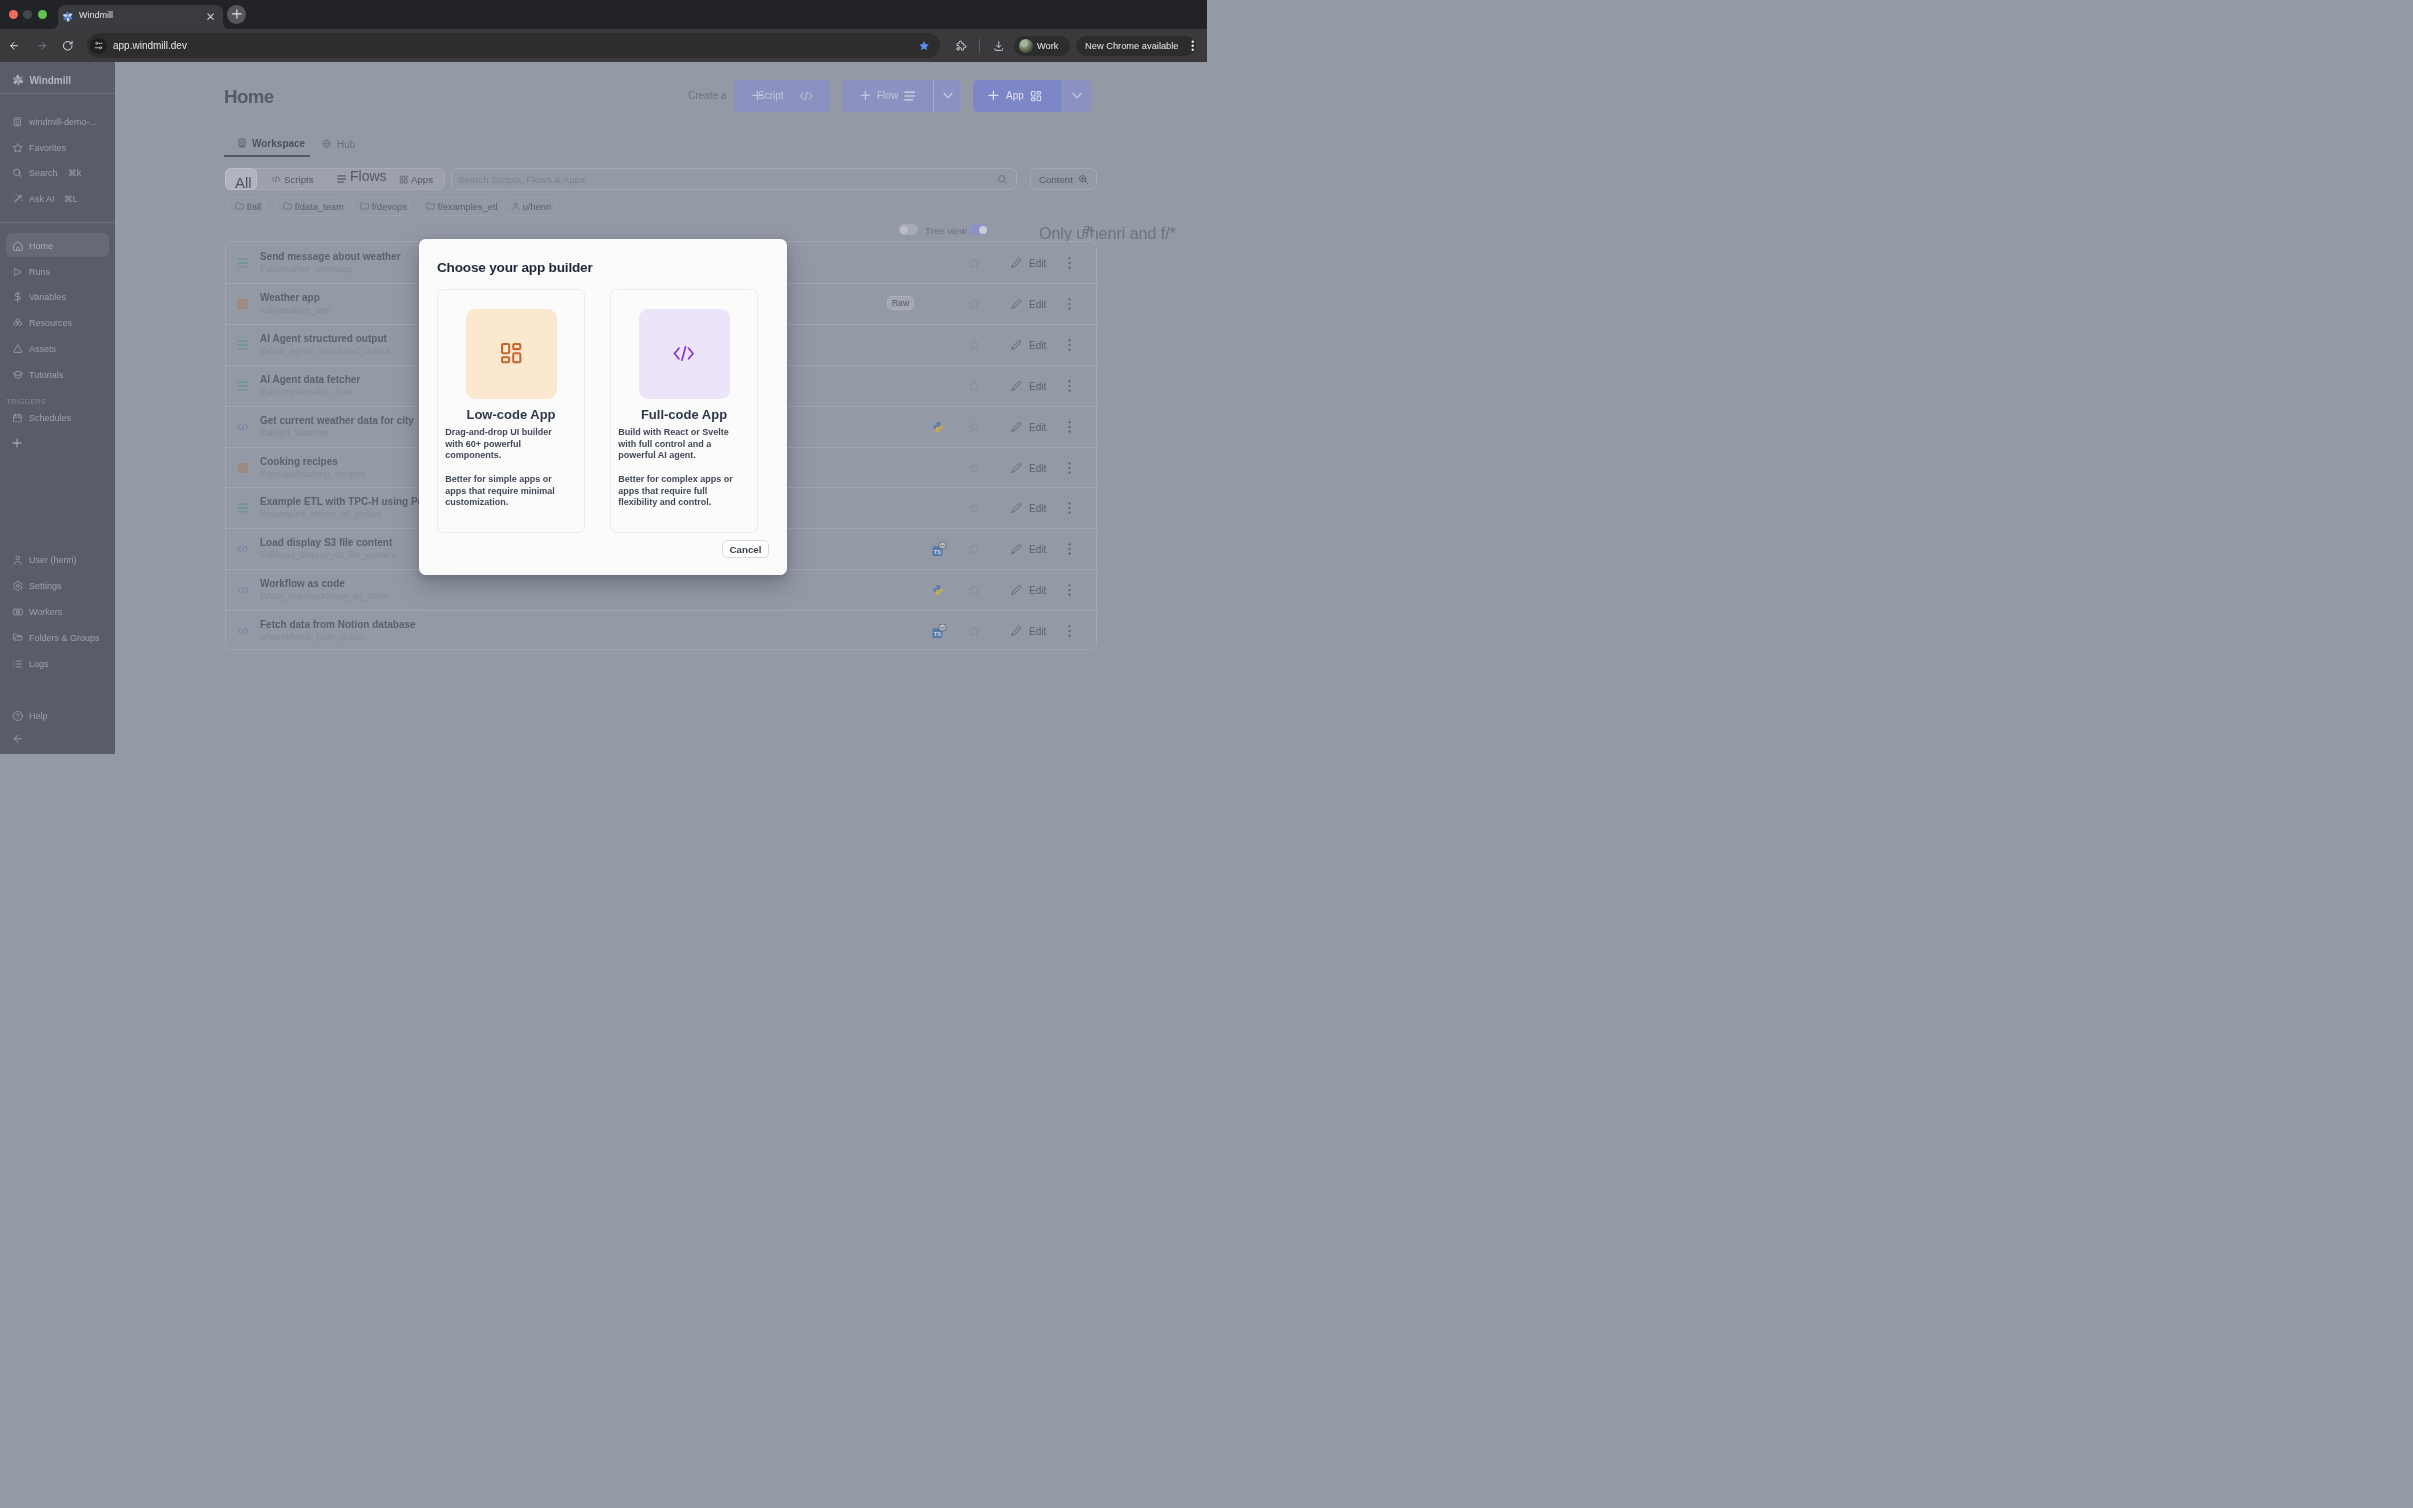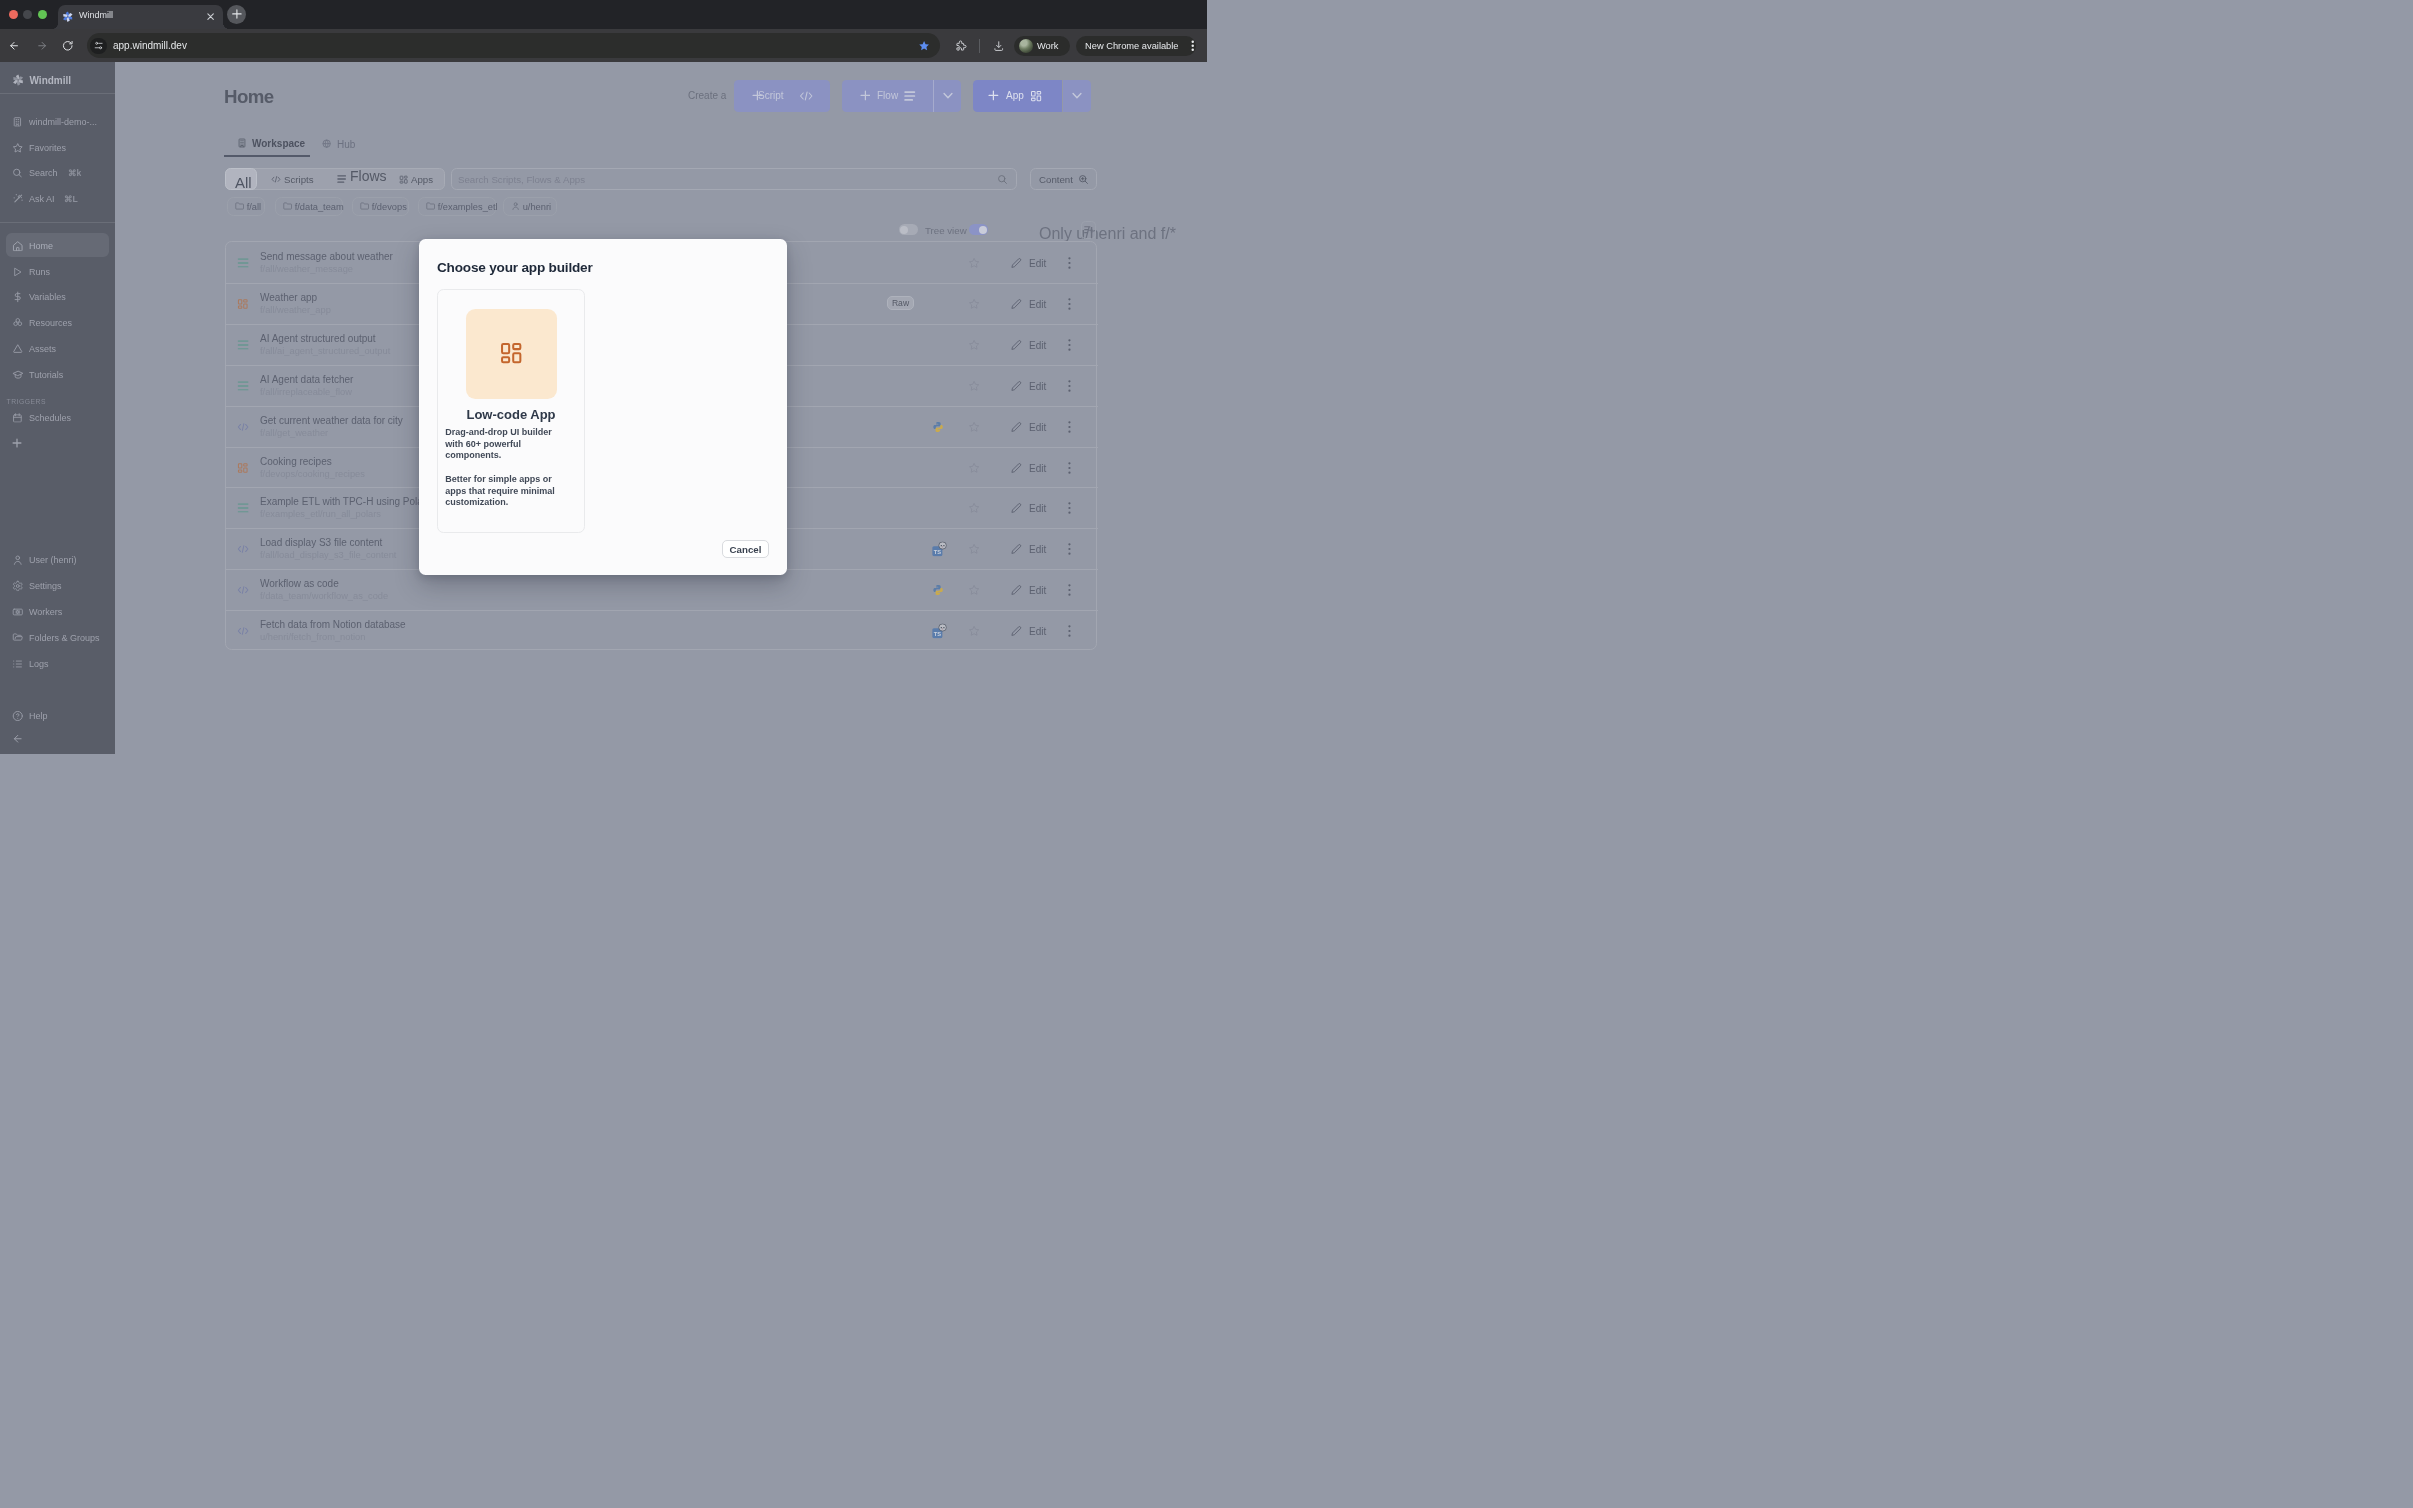--- a/index.html
+++ b/index.html
@@ -28,21 +28,21 @@
 .hr{position:absolute;left:0;width:115px;height:0.7px;background:#6a6e78}
 
 .btn-ind{position:absolute;top:80px;height:32px;border-radius:4.3px;background:#8b92c2;color:#c3c7da}
 .seg{position:absolute;left:225px;top:168px;width:220px;height:22px;background:#9da1ad;border:0.7px solid #a7abb5;border-radius:5.7px}
 .inp{position:absolute;border:0.7px solid #a4a8b3;border-radius:5.7px;background:transparent}
 .chipf{position:absolute;top:197px;height:18.7px;border:0.7px solid #9ba0ab;border-radius:6.5px;color:#5b6070;font-size:9.3px}
 .chipf .ic{position:absolute;left:6.5px;top:50%;transform:translateY(-50%);color:#6a6f7d}
 .chipf .lb{position:absolute;left:18.7px;top:4.3px;white-space:nowrap}
 .panel{position:absolute;left:225px;top:241px;width:872px;height:409px;border:0.7px solid #a2a6b1;border-radius:6.5px}
 .row{position:absolute;left:0;width:872px;height:41px}
-.row .t{position:absolute;left:34px;top:8.6px;font-size:10px;font-weight:400;color:#5c6170;white-space:nowrap}
+.row .t{position:absolute;left:34px;top:8.6px;font-size:10px;font-weight:700;color:#5c6170;white-space:nowrap}
 .row .p{position:absolute;left:34px;top:22px;font-size:9.3px;color:#868b99;white-space:nowrap}
 .row .ric{position:absolute;left:10.8px;top:50%;transform:translateY(-50%)}
 .row .star{position:absolute;left:742px;top:50%;transform:translateY(-50%);color:#888c9a}
 .row .edit{position:absolute;left:803px;top:50%;transform:translateY(-50%);color:#5c6170;font-size:10px}
 .row .kebab{position:absolute;left:842px;top:50%;transform:translateY(-50%);color:#5c6170}
 .row .lang{position:absolute;left:706px;top:50%;transform:translateY(-50%)}
 .rowline{position:absolute;left:0;width:872px;height:0.7px;background:#a2a6b1}
 
 .modal{position:absolute;left:419px;top:239px;width:368px;height:336px;background:#fbfbfc;border-radius:6.5px;box-shadow:0 10px 24.4px rgba(22,28,42,.26),0 2.2px 7.2px rgba(22,28,42,.14)}
 .mcard{position:absolute;top:50px;width:148px;height:244px;border:1.1px solid #e9eaec;border-radius:6.5px}
@@ -661,17 +661,26 @@
     <svg class="abs" style="left:61px;top:51px" width="24.4" height="24.4" viewBox="0 0 24 24" fill="none" stroke="#c4662d" stroke-width="2">
             <rect x="3" y="3" width="7" height="9" rx="1.2"></rect>
             <rect x="14" y="3" width="7" height="5" rx="1.2"></rect>
             <rect x="14" y="12" width="7" height="9" rx="1.2"></rect>
             <rect x="3" y="16" width="7" height="5" rx="1.2"></rect>
           </svg>
     <div class="mctitle">Low-code App</div>
     <div class="mbody" style="top:137px">Drag-and-drop UI builder<br>with 60+ powerful<br>components.</div>
     <div class="mbody" style="top:184px">Better for simple apps or<br>apps that require minimal<br>customization.</div>
   </div>
+  <div class="mcard" style="left:191px">
+    <div class="mtile" style="background:#ece4f9"></div>
+    <svg class="abs" style="left:62px;top:56px" width="21.5" height="15" viewBox="0 0 24 17" fill="none" stroke="#8b33d6" stroke-width="2" stroke-linecap="round" stroke-linejoin="round">
+            <path d="M6.5 2.5L1.5 8.5l5 6M17.5 2.5l5 6-5 6M14 1L10 16"></path>
+          </svg>
+    <div class="mctitle">Full-code App</div>
+    <div class="mbody" style="top:137px">Build with React or Svelte<br>with full control and a<br>powerful AI agent.</div>
+    <div class="mbody" style="top:184px">Better for complex apps or<br>apps that require full<br>flexibility and control.</div>
+  </div>
   <div class="abs" style="left:303px;top:301px;width:47px;height:18px;background:#fff;border:0.7px solid #d9dbdf;border-radius:5px;text-align:center;line-height:17px;font-size:9.7px;font-weight:700;color:#39414f">Cancel</div>
 </div>
 </div>
 </div>
 
 
 </body></html>

